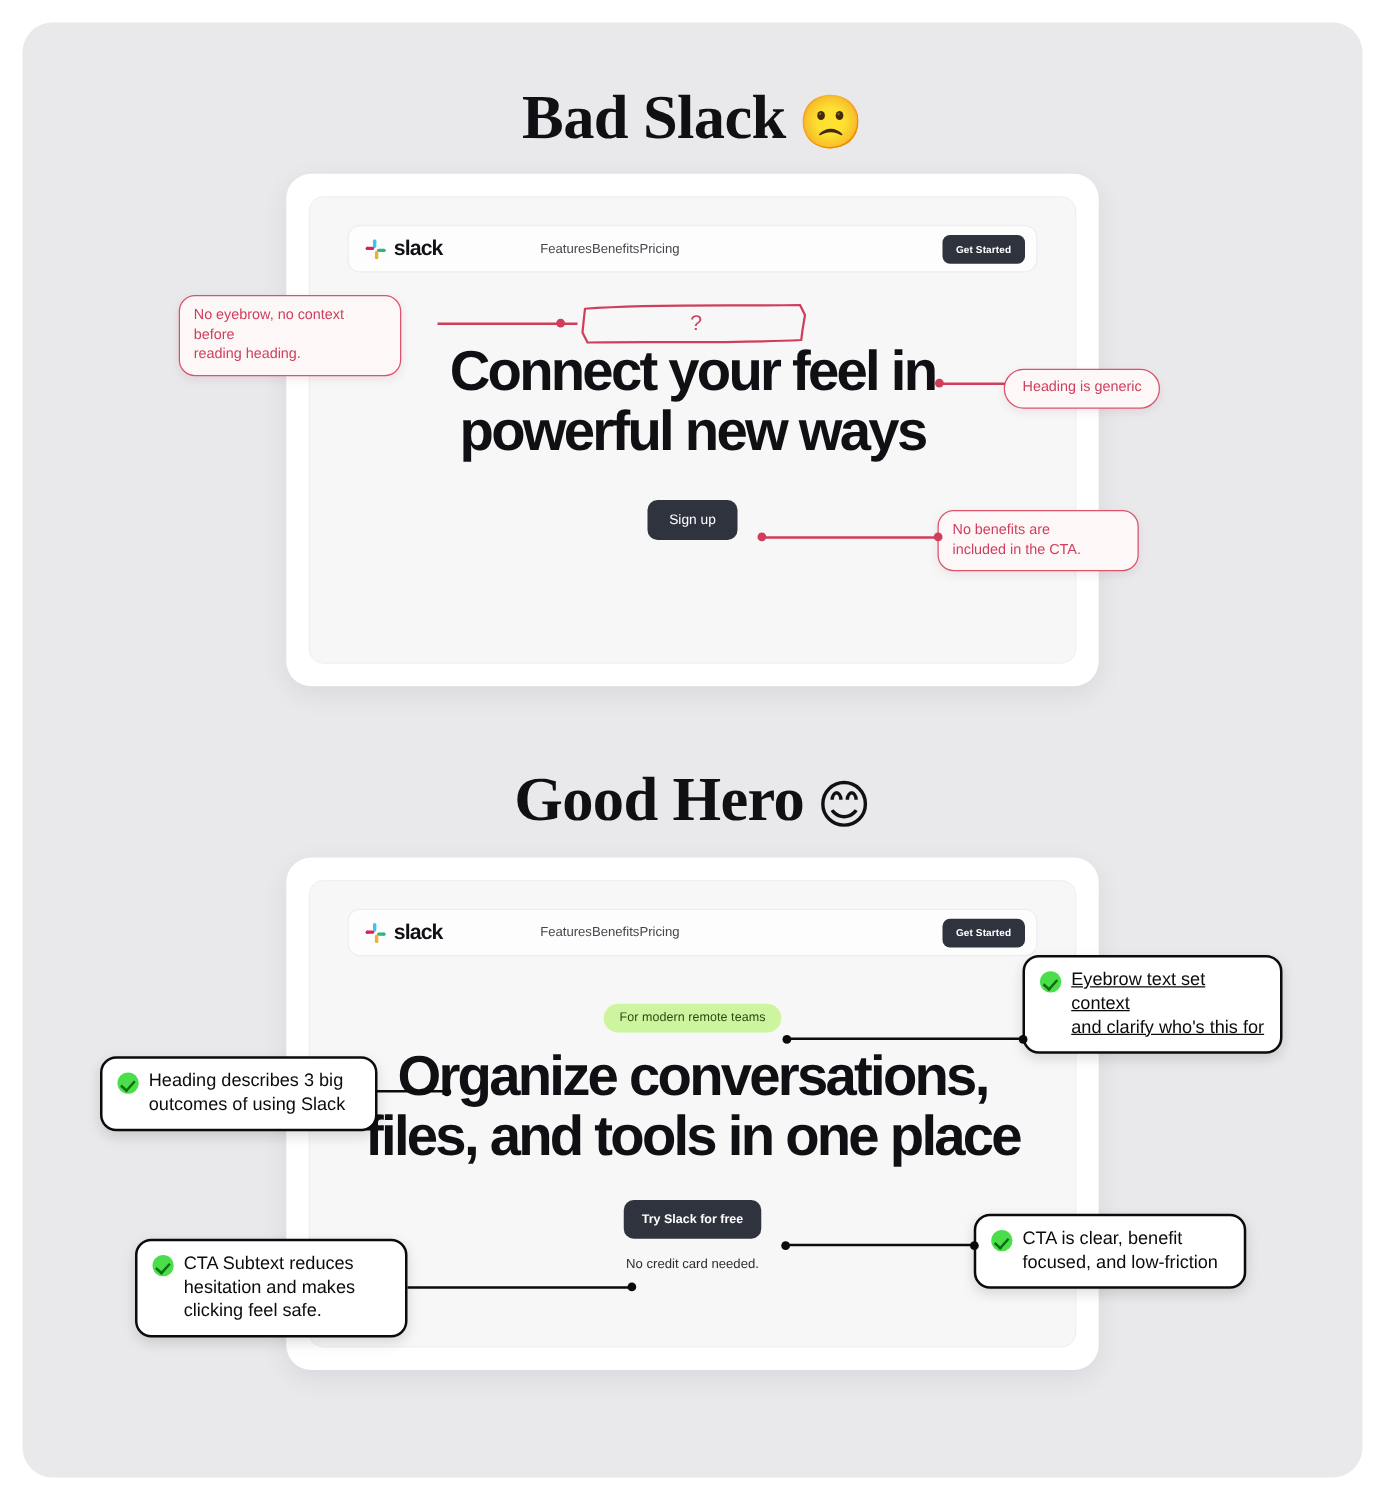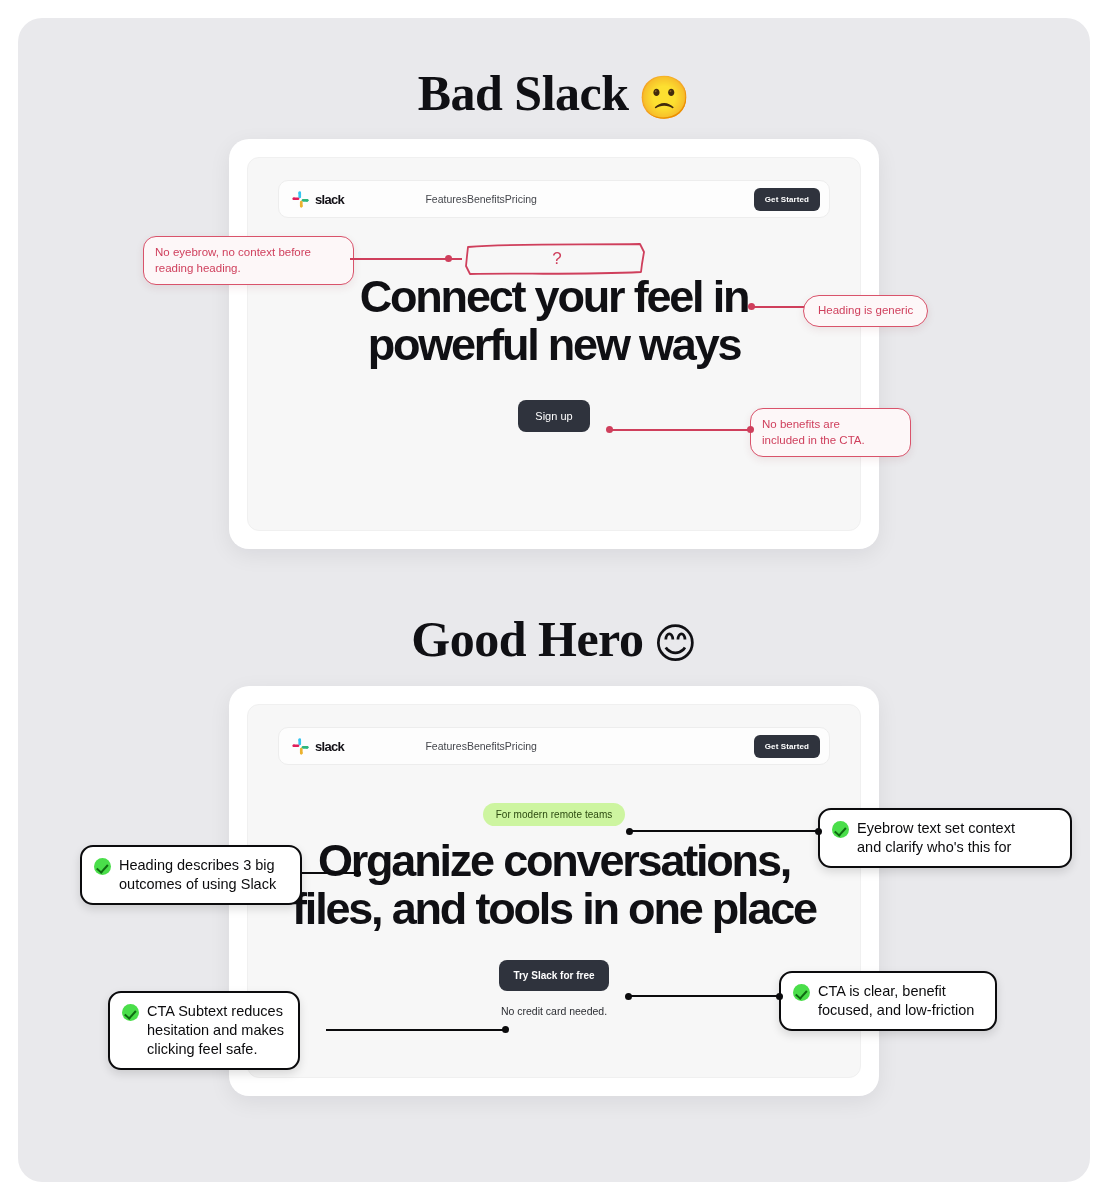--- a/index.html
+++ b/index.html
@@ -64,21 +64,21 @@
     background: #fdfdfd;
     border: 1px solid #ededed;
     border-radius: 10px;
     display: flex;
     align-items: center;
     padding: 0 9px 0 13px;
   }
   .brand { display: flex; align-items: center; gap: 6px; }
   .slack-mark { width: 17px; height: 17px; display:block; }
   .brand-name {
-    font-size: 13px; font-weight: 700; letter-spacing: -0.7px;
+    font-size: 17px; font-weight: 700; letter-spacing: -0.7px;
     color: #121016;
   }
   .nav-links {
     display: flex; 
     margin-left: auto; margin-right: auto;
     transform: translateX(-18px);
   }
   .nav-link { font-size: 10.5px; color: #45474d; white-space: nowrap; }
   .nav-cta {
     margin-left: auto;
@@ -232,21 +232,21 @@
         </div>
       </div>
     </div>
   </div>
 
   <svg class="sketch" style="left:462px; top:240px; width:190px; height:38px;">
     <path d="M6,7 C60,3 120,5 178,4 L182,12 L180,24 L179,32 C120,35 62,33 8,34 L4,26 L5,16 Z" fill="none" stroke="#cf3f5c" stroke-width="1.8" stroke-linejoin="round"></path>
   </svg>
   <div style="position:absolute; left:462px; top:240px; width:190px; height:38px; display:flex; align-items:center; justify-content:center; color:#cf3f5c; font-size:17px;">?</div>
 
-  <div class="cal-red" style="left:143px; top:236px; width:211px;">No eyebrow, no context before
+  <div class="cal-red" style="left:143px; top:236px; width:178px;">No eyebrow, no context before
 reading heading.</div>
   <div class="conn">
     <div class="line red" style="left:350px; top:258px; width:112px;"></div>
     <div class="dot red" style="left:445px; top:255px;"></div>
   </div>
 
   <div class="cal-red pill" style="left:803px; top:295px;">Heading is generic</div>
   <div class="conn">
     <div class="line red" style="left:752px; top:306px; width:52px;"></div>
     <div class="dot red" style="left:748px; top:303px;"></div>
@@ -298,21 +298,21 @@
         <div class="hero-h1" style="margin-top:11px;">Organize conversations,
 files, and tools in one place</div>
         <div style="margin-top:27px;">
           <span class="hero-btn small-bold">Try Slack for free</span>
         </div>
         <div class="cta-subtext">No credit card needed.</div>
       </div>
     </div>
   </div>
 
-  <div class="cal-black" style="left:818px; top:808px; width:254px;">
+  <div class="cal-black" style="left:818px; top:764px; width:208px;text-decoration:underline;">
     <span class="check"></span>
     <span class="txt">Eyebrow text set context
 and clarify who's this for</span>
   </div>
   <div class="conn">
     <div class="line black" style="left:630px; top:830px; width:190px;"></div>
     <div class="dot black" style="left:626px; top:828px;"></div>
     <div class="dot black" style="left:815px; top:828px;"></div>
   </div>
 
@@ -330,21 +330,21 @@
     <span class="check"></span>
     <span class="txt">CTA is clear, benefit
 focused, and low-friction</span>
   </div>
   <div class="conn">
     <div class="line black" style="left:629px; top:995px; width:150px;"></div>
     <div class="dot black" style="left:625px; top:993px;"></div>
     <div class="dot black" style="left:776px; top:993px;"></div>
   </div>
 
-  <div class="cal-black" style="left:108px; top:991px; width:192px;">
+  <div class="cal-black" style="left:108px; top:991px; width:218px;">
     <span class="check"></span>
     <span class="txt">CTA Subtext reduces
 hesitation and makes
 clicking feel safe.</span>
   </div>
   <div class="conn">
     <div class="line black" style="left:326px; top:1029px; width:180px;"></div>
     <div class="dot black" style="left:502px; top:1026px;"></div>
   </div>
 </div>

